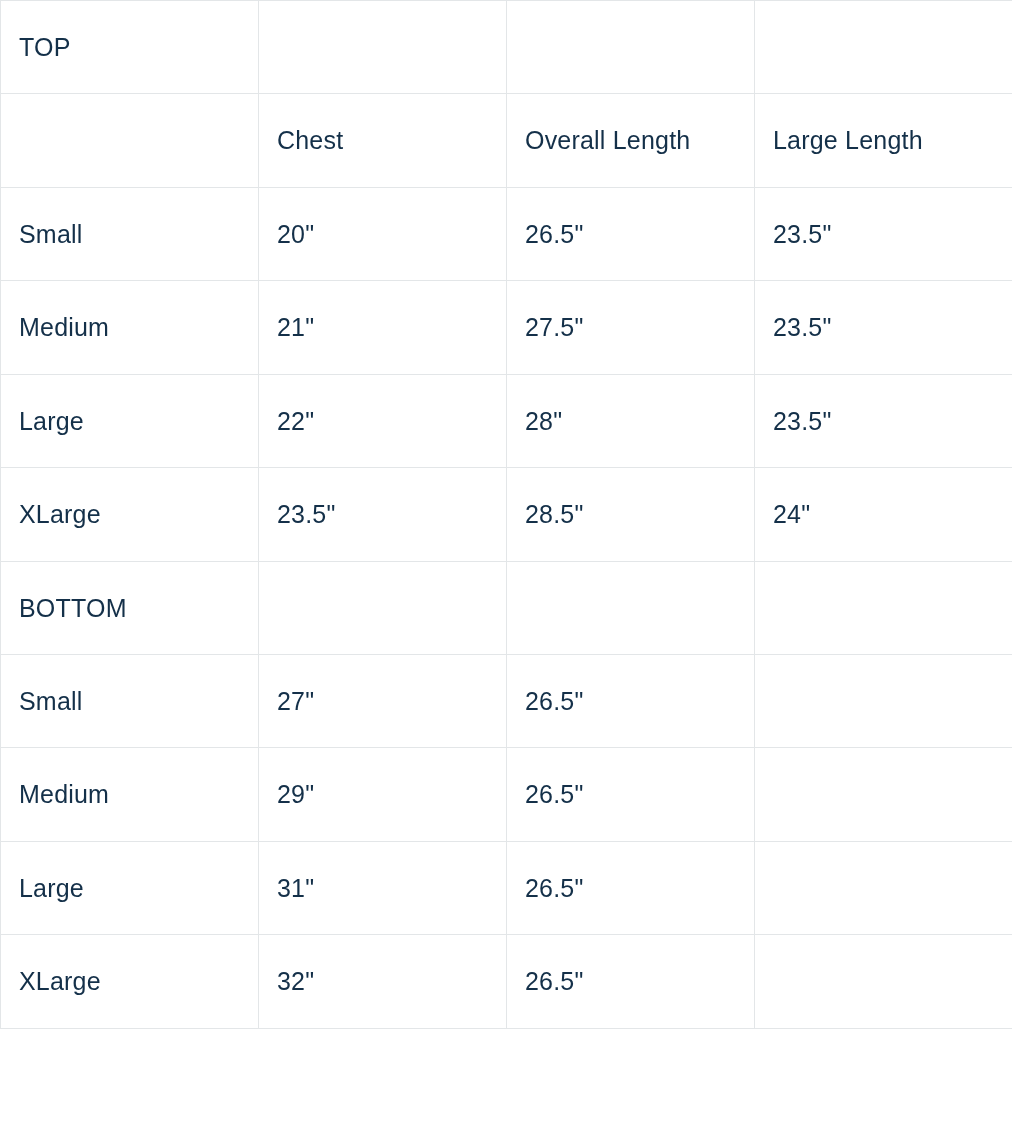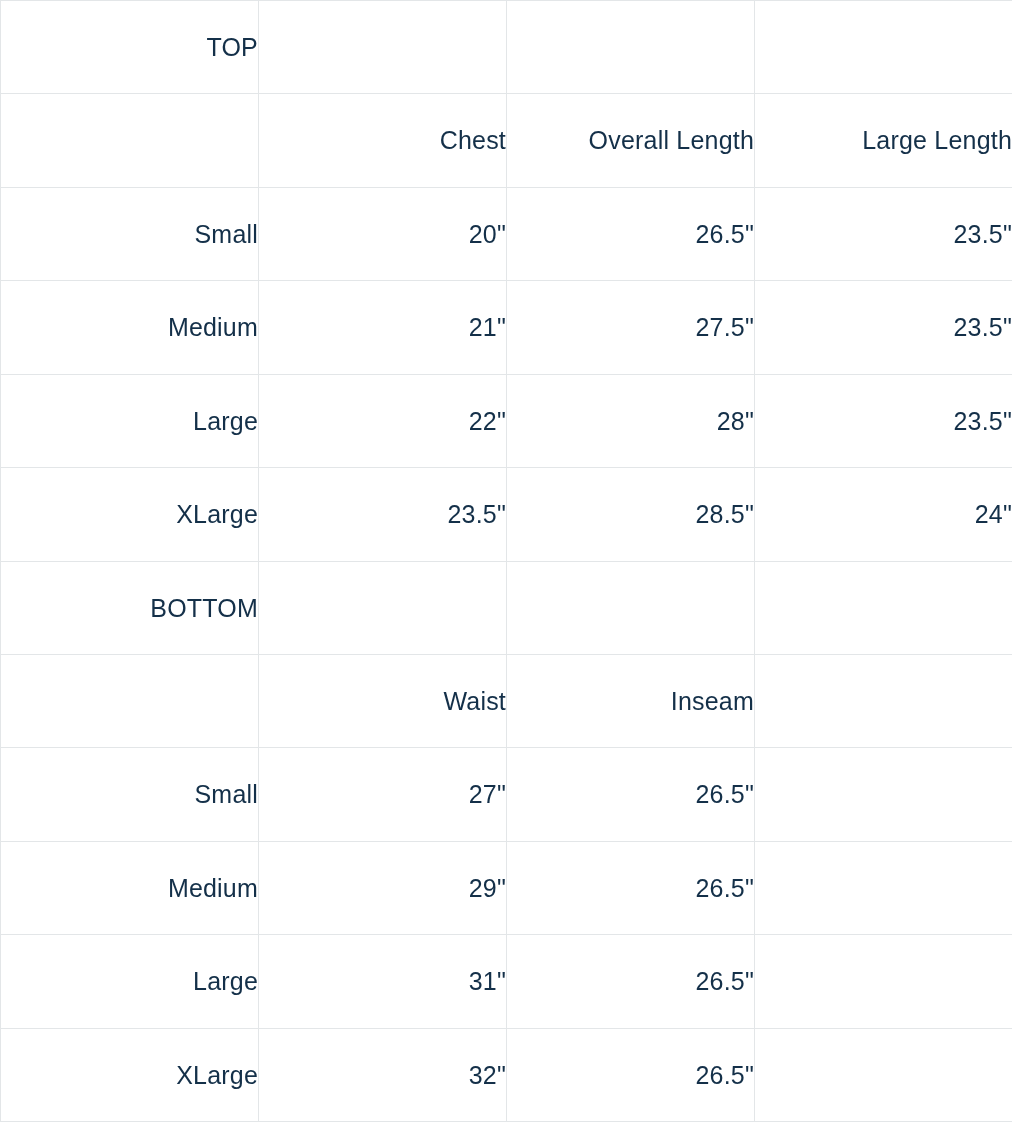--- a/index.html
+++ b/index.html
@@ -27,21 +27,20 @@
   .size-chart td {
     border: 1px solid #e3e6e8;
     padding: 0 0 0 18px;
     height: 92.5px;
     vertical-align: middle;
     font-size: 25px;
     font-weight: 400;
     color: #143049;
     letter-spacing: 0.2px;
     line-height: 1.2;
-    text-align: right;
   }
   .size-chart tr.section-row td {
     height: 92px;
   }
   .section-title {
     font-weight: 700;
     font-size: 25px;
     letter-spacing: 0.6px;
     color: #0d2b45;
   }
@@ -101,26 +100,20 @@
       <td>24"</td>
     </tr>
 
     <tr class="section-row">
       <td class="section-title">BOTTOM</td>
       <td class="empty-cell"></td>
       <td class="empty-cell"></td>
       <td class="empty-cell"></td>
     </tr>
     <tr>
-      <td class="head-cell"></td>
-      <td class="head-cell">Waist</td>
-      <td class="head-cell">Inseam</td>
-      <td class="head-cell"></td>
-    </tr>
-    <tr>
       <td>Small</td>
       <td>27"</td>
       <td>26.5"</td>
       <td></td>
     </tr>
     <tr>
       <td>Medium</td>
       <td>29"</td>
       <td>26.5"</td>
       <td></td>

